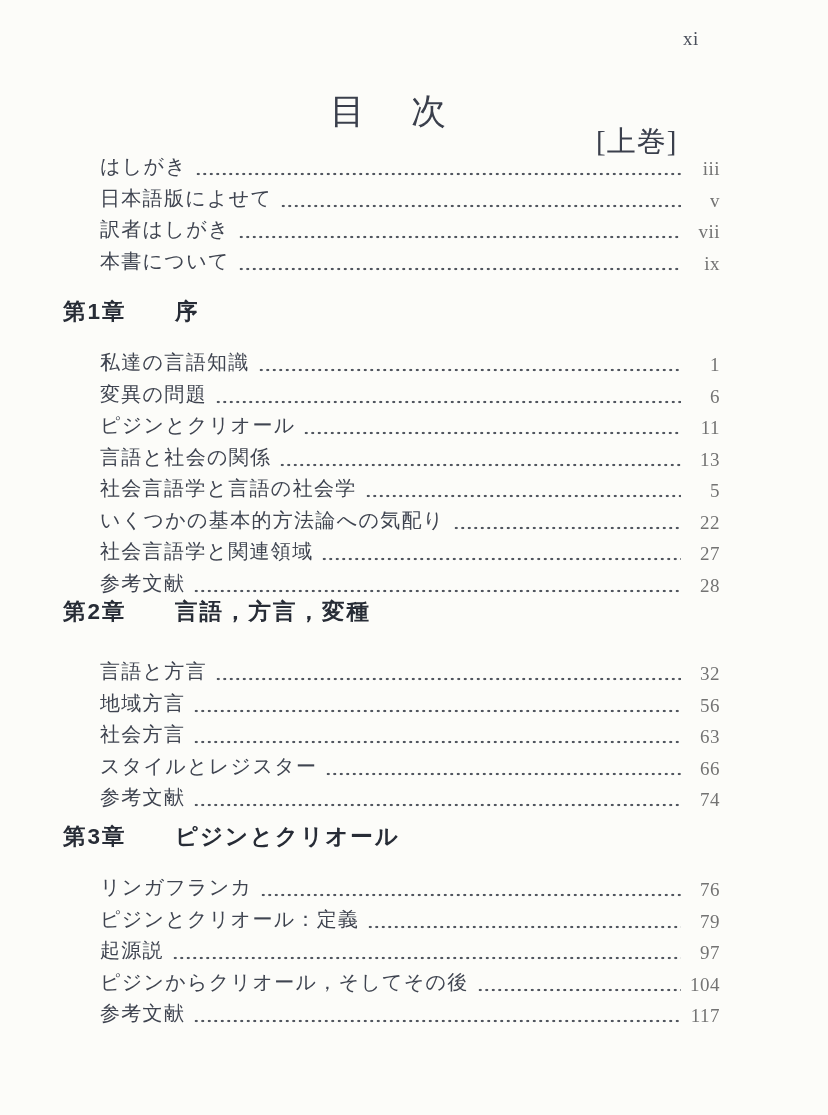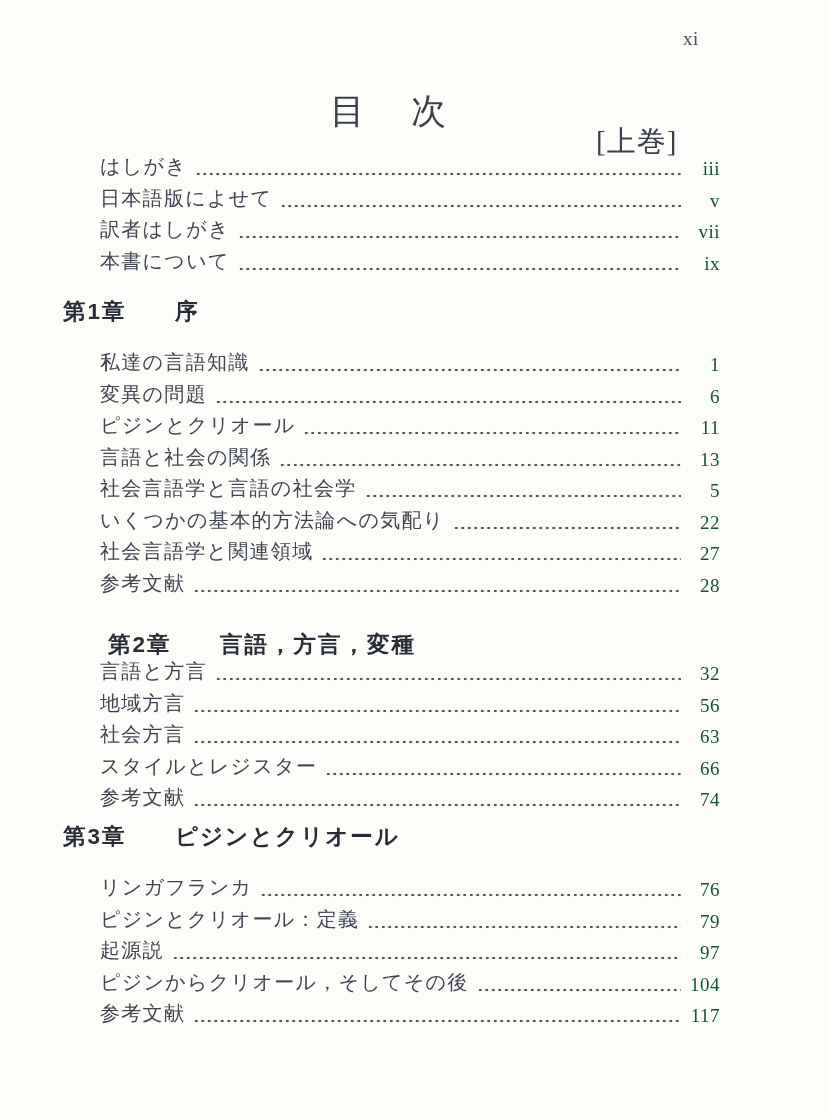--- a/index.html
+++ b/index.html
@@ -30,37 +30,37 @@
     line-height:30px;
   }
   .chap-head .num { width:112px; flex:0 0 112px; }
   .chap-head .ctitle { white-space:nowrap; }
   .sec { position:absolute; left:100px; width:620px; }
   .sec.front    { top:149px; }
   .sec.ch1items { top:345px; }
   .sec.ch2items { top:654px; }
   .sec.ch3items { top:870px; }
   .chap-head.h1 { top:297px;align-items:center; }
-  .chap-head.h2 { top:630px;margin-left:45px; }
+  .chap-head.h2 { top:597px; }
   .chap-head.h3 { top:822px; }
   .toc-row { height:31.45px; display:flex; align-items:flex-end; }
   .lbl {
     font-size:20px; letter-spacing:1.3px; white-space:nowrap;
     color:#3f4450;
   }
   .leader {
     flex:1 1 auto; height:12px; margin:2px 5px 0 8px;
     background-image:radial-gradient(circle, #51565f 1.05px, rgba(0,0,0,0) 1.55px);
     background-size:6.5px 12px;
     background-repeat:repeat-x;
     background-position:0 50%;
   }
   .pg {
     flex:0 0 auto; min-width:34px; text-align:right;
-    font-size:19px; color:#14532d; letter-spacing:0.5px;
+    font-size:19px; color:#737373; letter-spacing:0.5px;
   }
 </style>
 </head>
 <body>
 
 <div class="page">
 
   <div class="folio">xi</div>
 
   <div class="title-row">

